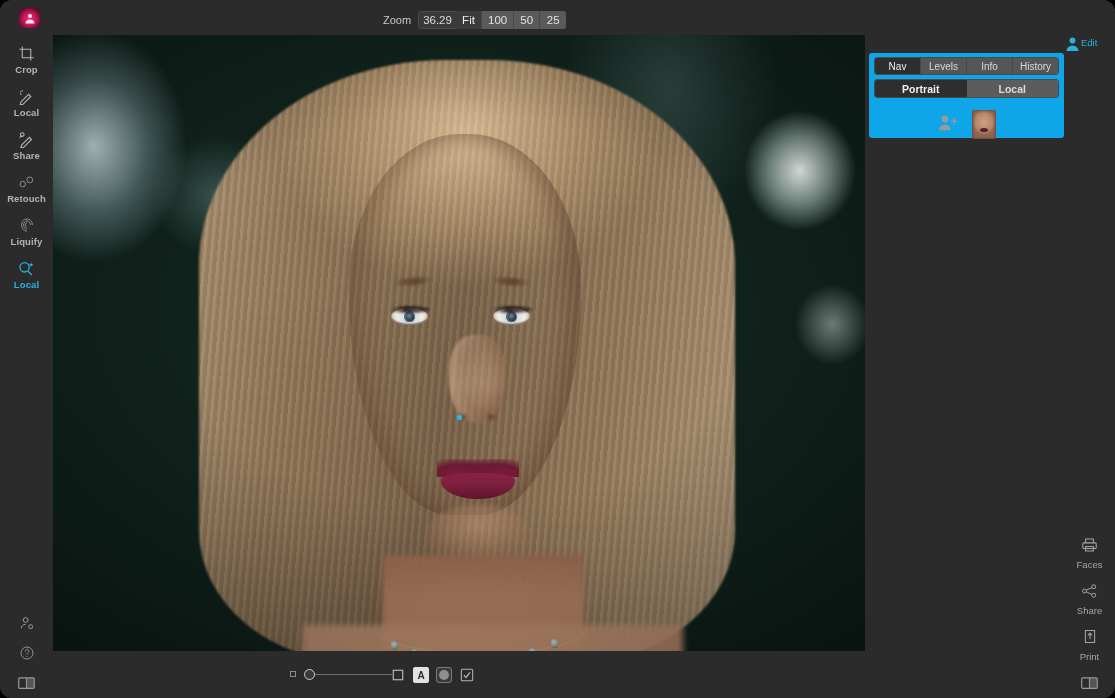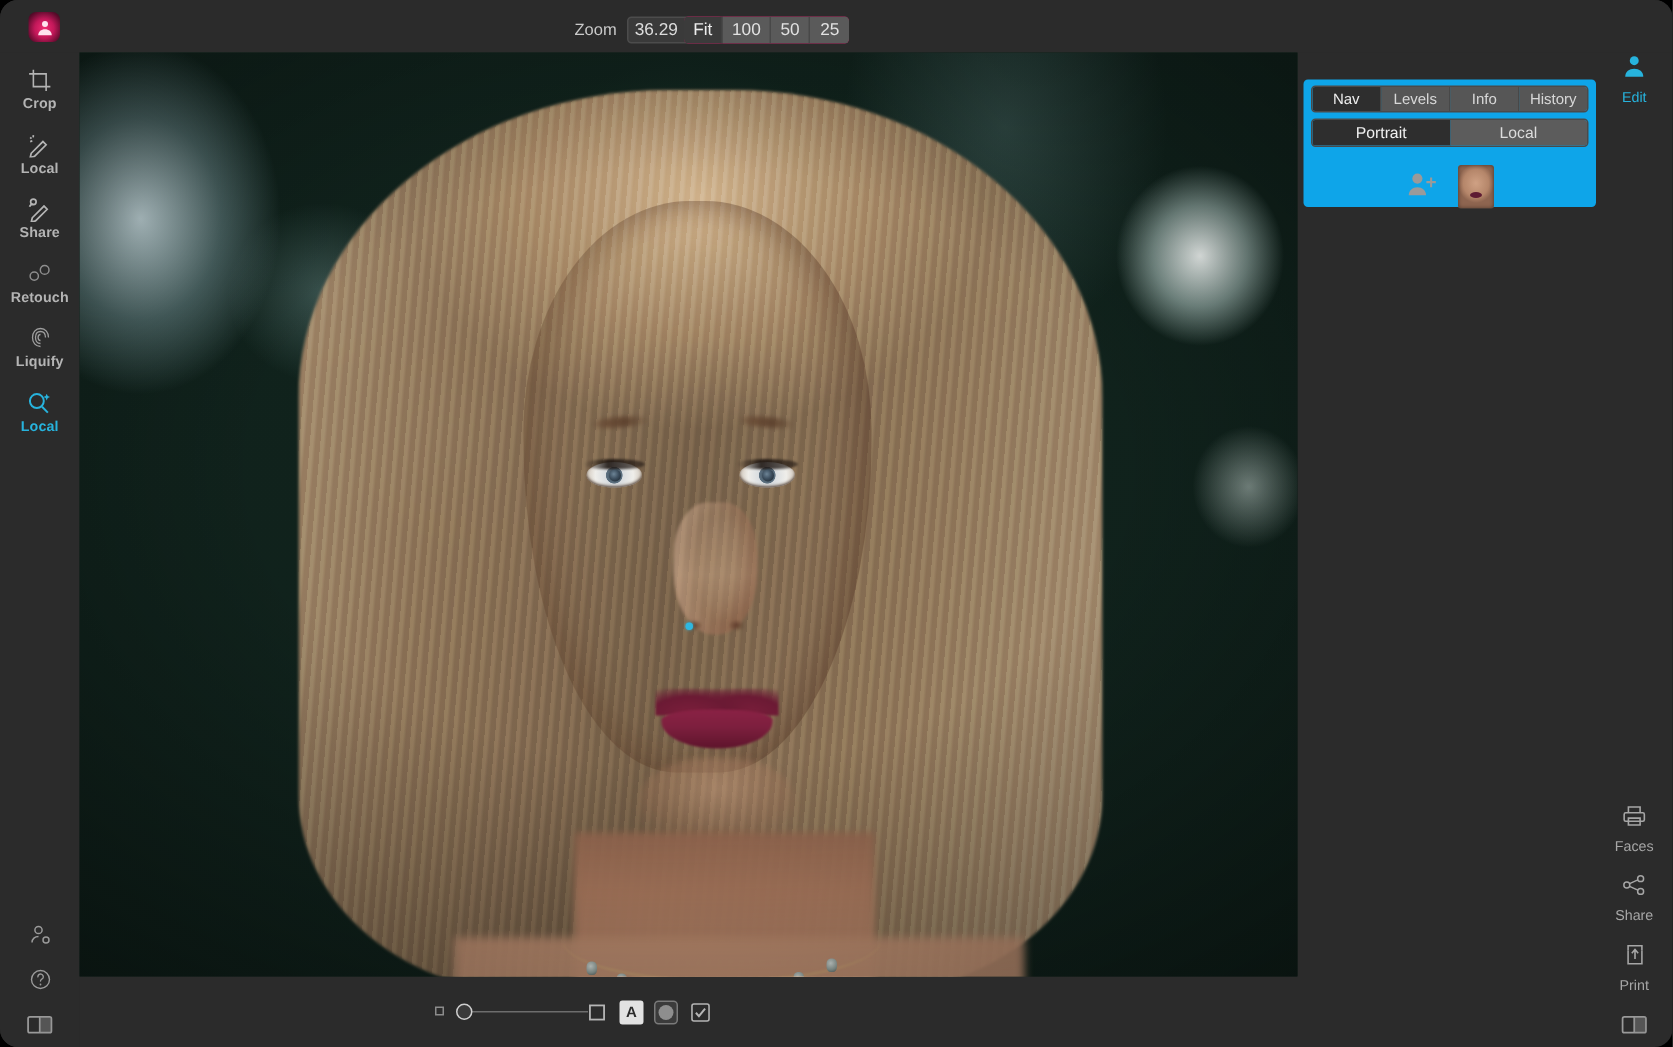--- a/index.html
+++ b/index.html
@@ -272,20 +272,21 @@
     display: flex; align-items: center; justify-content: center;
     background: #565656;
     border-right: 1px solid #484848;
   }
   .tab:last-child { border-right: none; }
   .tab.active { background: #2e2e2e; color: #efefef; }
   .subtabrow {
     display: flex; margin: 4px 5px 0 5px;
     border-radius: 3px; overflow: hidden;
     border: 1px solid #4a4a4a;
+    font-weight: bold;
   }
   .subtab {
     flex: 1; height: 17px;
     font-size: 10.5px; color: #dcdcdc;
     display: flex; align-items: center; justify-content: center;
     background: #5c5c5c;
   }
   .subtab.active { background: #2e2e2e; color: #f0f0f0; }
   .facerow {
     display: flex; align-items: center; justify-content: center;
@@ -306,21 +307,21 @@
     border-radius: 50%;
     background: #5e1b33;
   }
 
   .edit-col {
     position: absolute; right: 0; top: 35px;
     width: 51px;
   }
   .edit-item {
     width: 51px;
-    display: flex; flex-direction: column; align-items: center;
+    display: flex; 
     color: #27b3dd;
   }
   .edit-item .elabel { font-size: 9.5px; margin-top: 2px; }
 
   .right-bottom {
     position: absolute; right: 0; bottom: 0; width: 51px;
   }
   .rb-item {
     width: 51px; height: 46px;
     display: flex; flex-direction: column; align-items: center; justify-content: center;

